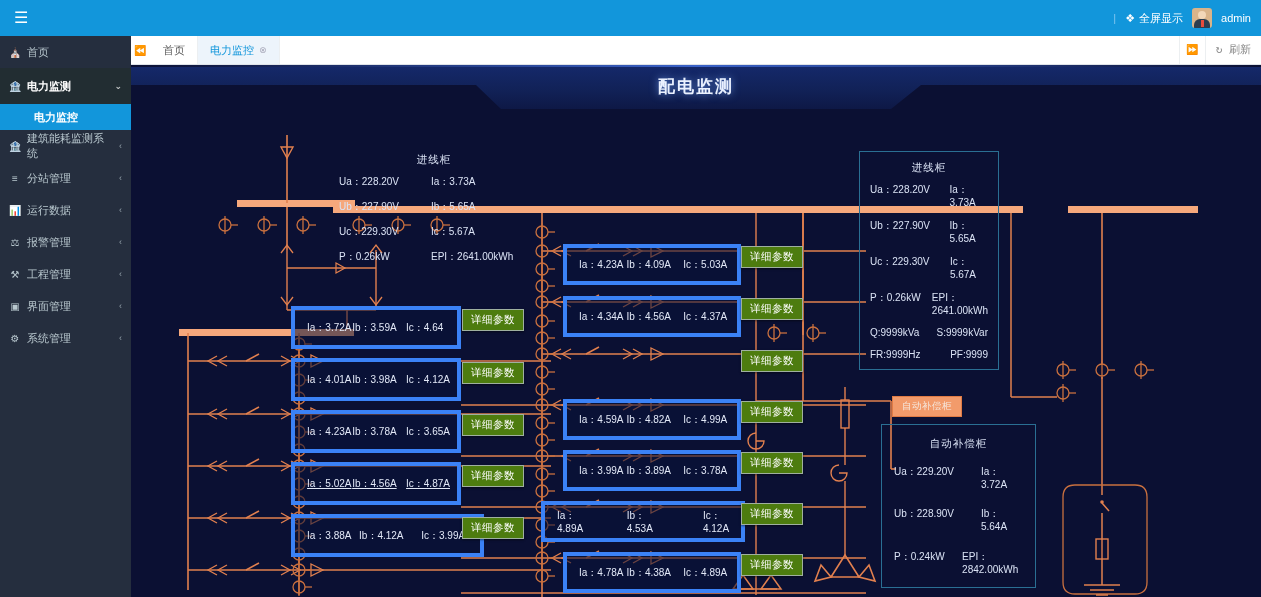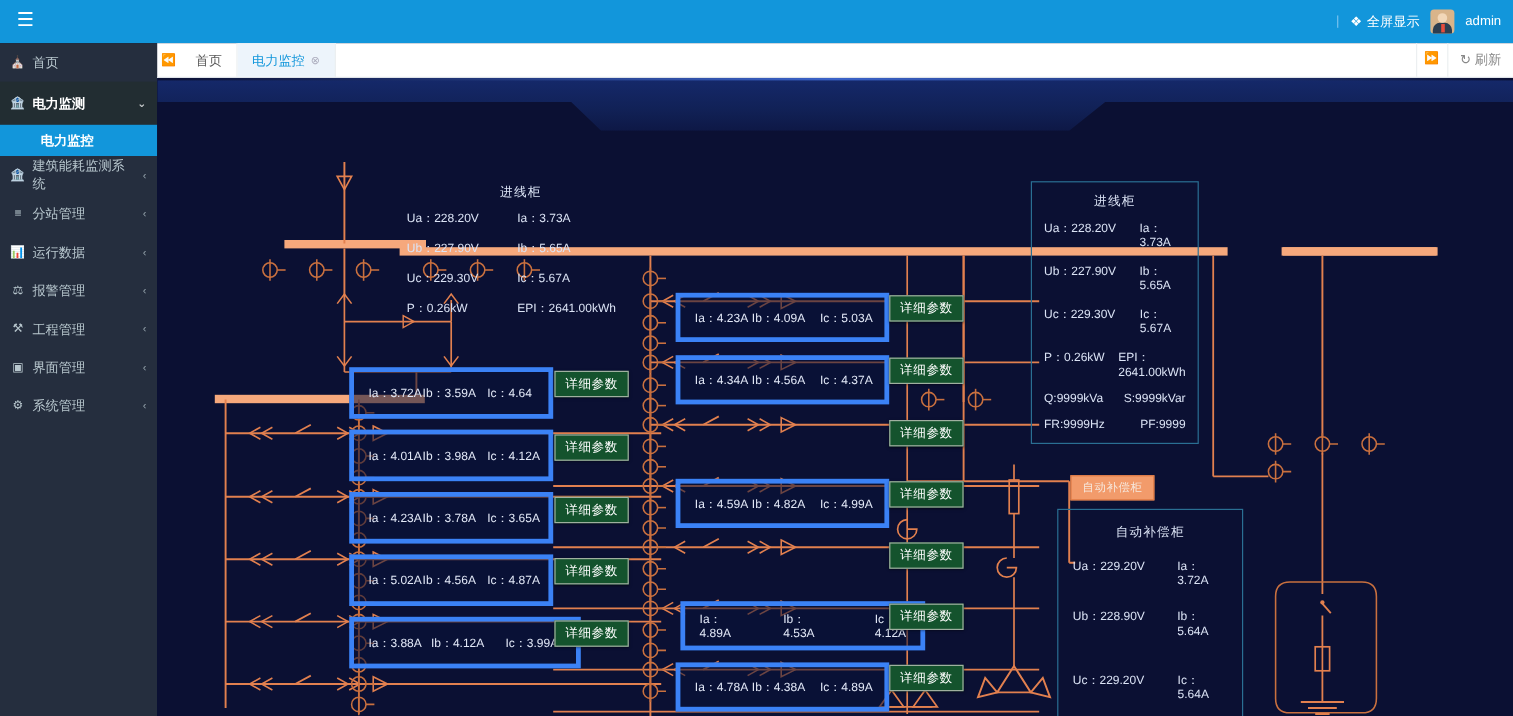--- a/index.html
+++ b/index.html
@@ -39,21 +39,21 @@
   #tabbar { position:absolute; left:131px; top:36px; width:1130px; height:29px;
     background:#fff; border-bottom:1px solid #dfe3e8; display:flex; align-items:stretch; }
   .tbbtn { width:20px; display:flex; align-items:center; justify-content:center; color:#888; font-size:10px; cursor:pointer;}
   .tb { display:flex; align-items:center; padding:0 12px; font-size:11px; color:#5a5a5a;
     border-right:1px solid #eceff1; cursor:pointer; gap:5px;}
   .tb.active { background:#edf4fb; color:#1296db; }
   .tb .x { font-size:9px; color:#aab; }
   #tbfill { flex:1; }
   #tbright { display:flex; align-items:center; gap:0; }
   #tbright .r1 { width:26px; text-align:center; color:#999; font-size:10px; border-left:1px solid #eceff1; line-height:28px;}
-  #tbright .r2 { padding:0 10px; color:#888; font-size:11px; line-height:28px; border-left:1px solid #eceff1; cursor:pointer;}
+  #tbright .r2 { padding:0 10px; color:#888; font-size:11px; line-height:28px; border-left:1px solid #eceff1; cursor:pointer;font-family:Liberation Mono, monospace;}
 
   
   #stage { position:absolute; left:131px; top:65px; width:1130px; height:532px;
     background:#0b1033; overflow:hidden; }
   #banner { position:absolute; left:0; top:0; width:1130px; height:48px; }
   #banner .bg { position:absolute; inset:0;
     background:linear-gradient(180deg,#15296b 0%,#112156 55%,#0d1642 100%);
     clip-path: polygon(0 0,1130px 0,1130px 20px, 790px 20px, 760px 44px, 370px 44px, 345px 20px, 0 20px);}
   #banner .line { position:absolute; left:0; top:0; width:1130px; height:2px;
     background:linear-gradient(90deg,#0b1033,#3a62c8,#0b1033); }
@@ -71,21 +71,21 @@
   .panel .c1 { width:92px; }
   .panel.boxed { border:1px solid #2a6f93; }
 
   .vbox { position:absolute; border:4px solid #3b82f6; background:rgba(10,18,56,.55);
     display:flex; align-items:center; color:#e2e8f7; font-size:10px; }
   .vbox span { display:inline-block; }
   .vbox .s1 { width:74px; padding-left:12px;}
   .vbox .s2 { width:74px; }
   .vbox .s3 { width:70px; }
 
-  .btn-detail { position:absolute; background:#14532d; border:1px solid #9fb0a0;
+  .btn-detail { position:absolute; background:#4d7c0f; border:1px solid #9fb0a0;
     color:#fff; font-size:10.5px; padding:3px 8px; cursor:pointer; letter-spacing:.5px;
     box-shadow:0 1px 2px rgba(0,0,0,.5);}
   .btn-orange { position:absolute; background:#f29b6b; border:1px solid #e07b45;
     color:#f6e8de; font-size:9.5px; padding:3px 9px; cursor:pointer; letter-spacing:.5px;}
 </style>
 </head>
 <body>
 
 <div id="topbar">
   <div id="hamb">☰</div>
@@ -171,20 +171,21 @@
       <span>刷新</span>
     </div>
   </div>
 </div>
 
 <div id="stage">
 
   <div id="banner">
     <div class="bg"></div>
     <div class="line"></div>
+    <div class="ttl">配电监测</div>
   </div>
 
   <div id="diagram">
   <svg width="1130" height="532" viewBox="0 0 1130 532">
     <defs>
       <g id="iso">
         <circle cx="0" cy="0" r="6" fill="none" stroke="#c9703f" stroke-width="1.3"></circle>
         <line x1="0" y1="-9" x2="0" y2="9" stroke="#c9703f" stroke-width="1.3"></line>
         <line x1="6" y1="0" x2="13" y2="0" stroke="#c9703f" stroke-width="1.3"></line>
       </g>
@@ -459,27 +460,23 @@
         <span>PF:9999</span>
       </div>
   </div>
 
   <div class="panel boxed" style="left:750px; top:359px; width:155px; padding:12px 12px;">
     <div class="pt" style="margin-bottom:14px">自动补偿柜</div>
     <div class="row" style="margin-bottom:17px">
         <span class="c1">Ua：229.20V</span>
         <span>Ia：3.72A</span>
       </div>
-    <div class="row" style="margin-bottom:28px">
+    <div class="row" style="margin-bottom:18px">
         <span class="c1">Ub：228.90V</span>
         <span>Ib：5.64A</span>
-      </div>
-    <div class="row" style="margin-bottom:17px">
-        <span class="c1">Uc：229.20V</span>
-        <span>Ic：5.64A</span>
       </div>
     <div class="row" style="margin-bottom:0">
         <span class="c1">P：0.24kW</span>
         <span>EPI：2842.00kWh</span>
       </div>
   </div>
 
   <div class="btn-orange" style="left:761px; top:331px;">自动补偿柜</div>
 
   <div class="vbox" style="left:160px; top:241px; width:170px; height:43px;">
@@ -490,21 +487,21 @@
   <div class="vbox" style="left:160px; top:293px; width:170px; height:43px;">
     <span class="s1">Ia：4.01A</span>
     <span class="s2">Ib：3.98A</span>
     <span class="s3">Ic：4.12A</span>
   </div>
   <div class="vbox" style="left:160px; top:345px; width:170px; height:43px;">
     <span class="s1">Ia：4.23A</span>
     <span class="s2">Ib：3.78A</span>
     <span class="s3">Ic：3.65A</span>
   </div>
-  <div class="vbox" style="left:160px; top:397px; width:170px; height:43px;">
+  <div class="vbox" style="left:160px; top:397px; width:170px; height:43px;text-decoration:underline;">
     <span class="s1">Ia：5.02A</span>
     <span class="s2">Ib：4.56A</span>
     <span class="s3">Ic：4.87A</span>
   </div>
   <div class="vbox" style="left:160px; top:449px; width:193px; height:43px;align-items:center;">
     <span class="s1">Ia：3.88A</span>
     <span class="s2">Ib：4.12A</span>
     <span class="s3">Ic：3.99A</span>
   </div>
 
@@ -516,21 +513,26 @@
   <div class="vbox" style="left:432px; top:231px; width:178px; height:41px;">
     <span class="s1">Ia：4.34A</span>
     <span class="s2">Ib：4.56A</span>
     <span class="s3">Ic：4.37A</span>
   </div>
   <div class="vbox" style="left:432px; top:334px; width:178px; height:41px;">
     <span class="s1">Ia：4.59A</span>
     <span class="s2">Ib：4.82A</span>
     <span class="s3">Ic：4.99A</span>
   </div>
-  <div class="vbox" style="left:436px; top:436px; width:204px; height:41px;gap:36px;">
+  <div class="vbox" style="left:432px; top:385px; width:178px; height:41px;">
+    <span class="s1">Ia：3.99A</span>
+    <span class="s2">Ib：3.89A</span>
+    <span class="s3">Ic：3.78A</span>
+  </div>
+  <div class="vbox" style="left:410px; top:436px; width:204px; height:41px;gap:36px;">
     <span class="s1">Ia：4.89A</span>
     <span class="s2">Ib：4.53A</span>
     <span class="s3">Ic：4.12A</span>
   </div>
   <div class="vbox" style="left:432px; top:487px; width:178px; height:41px;">
     <span class="s1">Ia：4.78A</span>
     <span class="s2">Ib：4.38A</span>
     <span class="s3">Ic：4.89A</span>
   </div>
 

